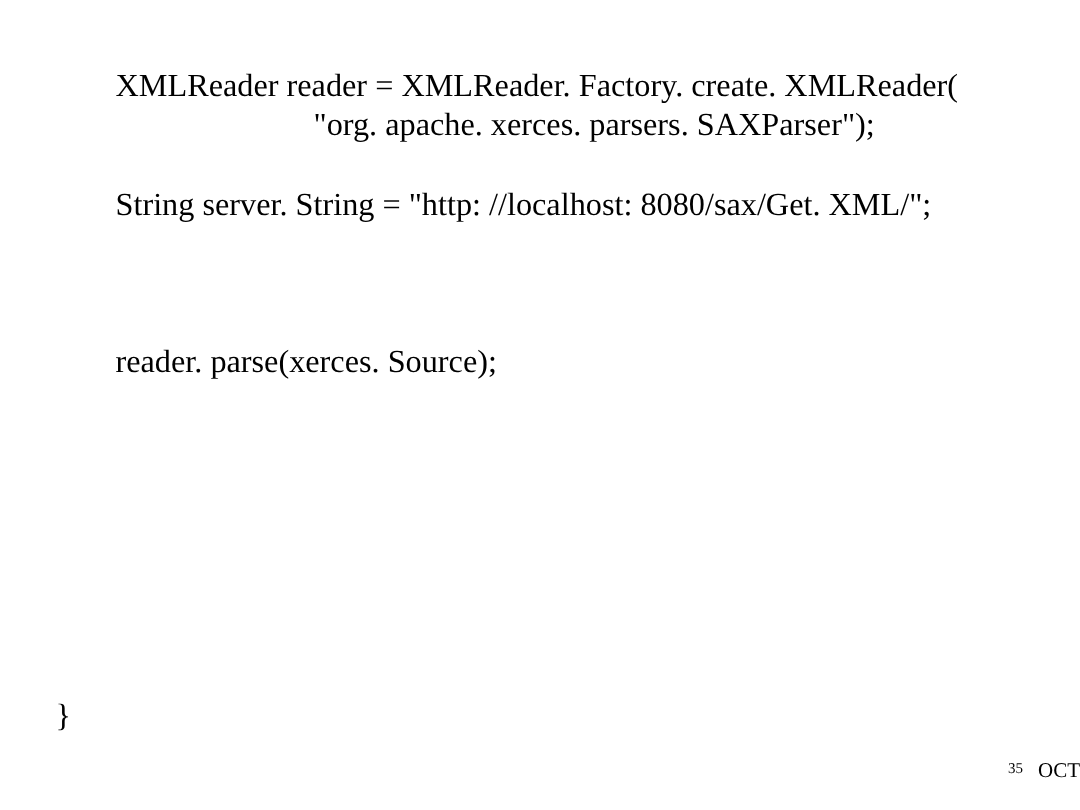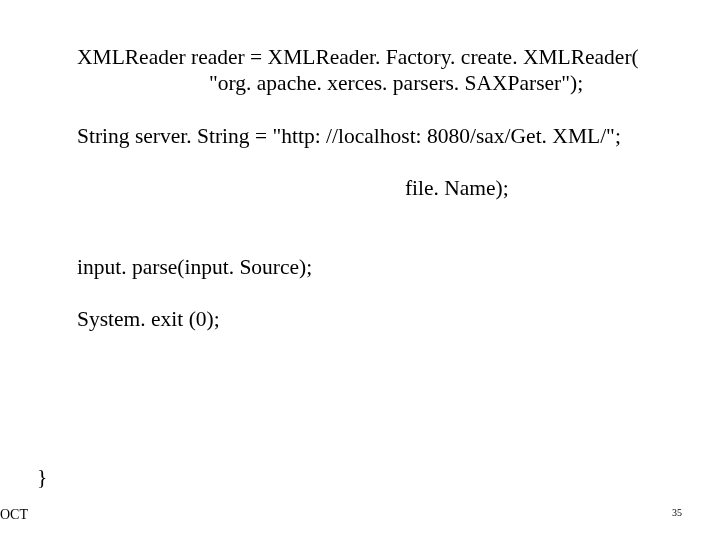--- a/index.html
+++ b/index.html
@@ -34,47 +34,45 @@
     position: absolute;
     left: 37px;
     top: 465px;
     font-size: 21.5px;
   }
   .footer-center {
     position: absolute;
     left: 0;
     width: 720px;
     top: 507px;
-    text-align: left;
+    text-align: right;
     font-size: 14px;
   }
   .footer-right {
     position: absolute;
     right: 38px;
     top: 507px;
     font-size: 10px;
   }
 </style>
 </head>
 <body>
 
 <div class="slide">
 
   <div class="code">
     <div class="line">XMLReader reader = XMLReader. Factory. create. XMLReader(</div>
     <div class="line indent2">"org. apache. xerces. parsers. SAXParser");</div>
     <div class="line">&nbsp;</div>
     <div class="line">String server. String = "http: //localhost: 8080/sax/Get. XML/";</div>
     <div class="line">&nbsp;</div>
-    <div class="line">                                                             file. Name);</div>
     <div class="line">&nbsp;</div>
     <div class="line">&nbsp;</div>
-    <div class="line">input. parse(input. Source);</div>
+    <div class="line">reader. parse(xerces. Source);</div>
     <div class="line">&nbsp;</div>
-    <div class="line">System. exit (0);</div>
   </div>
 
   <div class="bracket">}</div>
 
   <div class="footer-center">OCT</div>
   <div class="footer-right">35</div>
 
 </div>
 
 </body></html>

